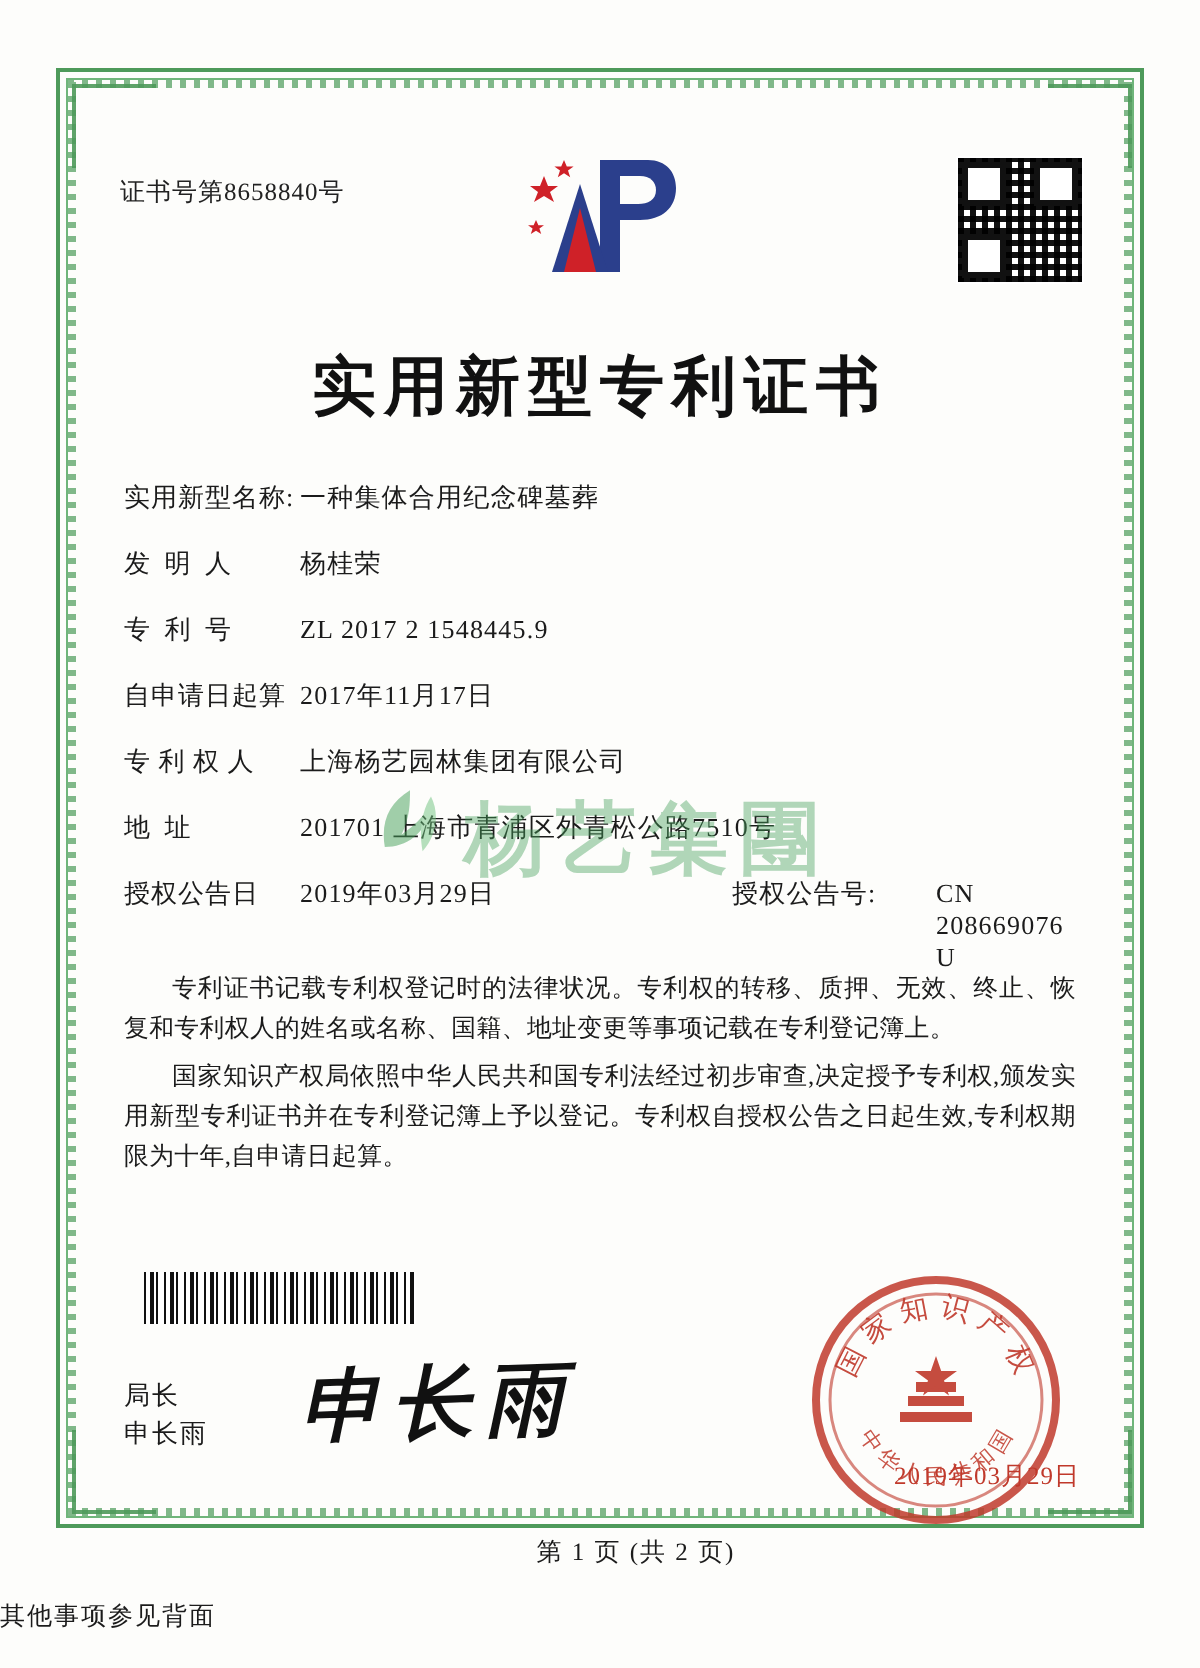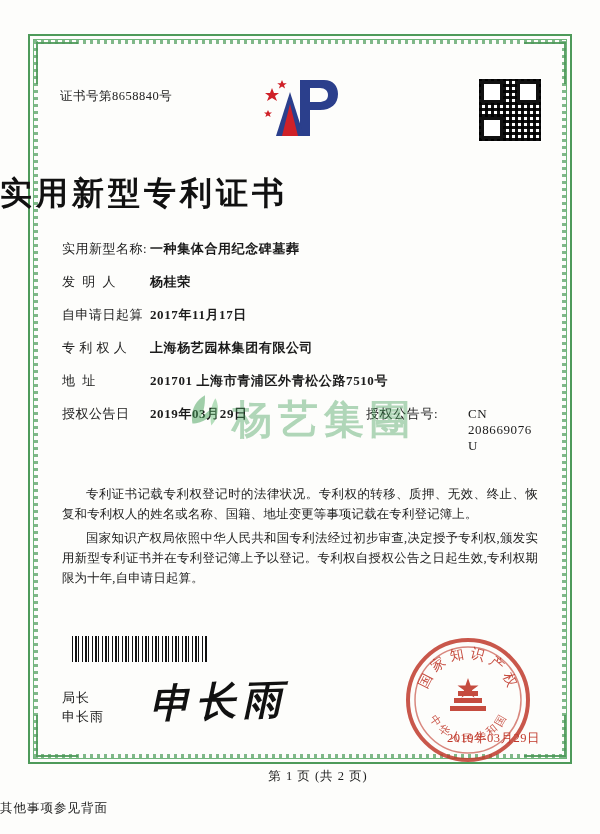--- a/index.html
+++ b/index.html
@@ -115,20 +115,21 @@
     width: 16px; height: 16px;
     border: 3px solid #111;
     background: #fff;
   }
 
   
   .title {
     position: absolute;
     left: 0; right: 0;
     top: 172px;
+    text-align: center;
     font-size: 32px;
     font-weight: bold;
     letter-spacing: 4px;
     color: #111;
     font-family: "DejaVu Serif", "Liberation Serif", serif;
   }
 
   
   .fields {
     position: absolute;
@@ -147,21 +148,20 @@
   .label {
     width: 88px;
     flex: 0 0 88px;
     letter-spacing: 2px;
     white-space: nowrap;
   }
   .label.wide { letter-spacing: 0.5px; }
   .value {
     flex: 1;
     letter-spacing: .6px;
-    font-weight: bold;
   }
   .row-split .value { flex: 0 0 216px; }
   .sub-label {
     flex: 0 0 102px;
     letter-spacing: .6px;
     white-space: nowrap;
   }
   .sub-value {
     flex: 1;
     letter-spacing: .6px;
@@ -317,20 +317,24 @@
   <div class="title">实用新型专利证书</div>
 
   <div class="fields">
     <div class="row">
       <span class="label wide">实用新型名称:</span>
       <span class="value">一种集体合用纪念碑墓葬</span>
     </div>
     <div class="row">
       <span class="label">发 明 人</span>
       <span class="value">杨桂荣</span>
+    </div>
+    <div class="row">
+      <span class="label">专 利 号</span>
+      <span class="value">ZL 2017 2 1548445.9</span>
     </div>
     <div class="row">
       <span class="label wide">自申请日起算</span>
       <span class="value">2017年11月17日</span>
     </div>
     <div class="row">
       <span class="label wide">专 利 权 人</span>
       <span class="value">上海杨艺园林集团有限公司</span>
     </div>
     <div class="row">

